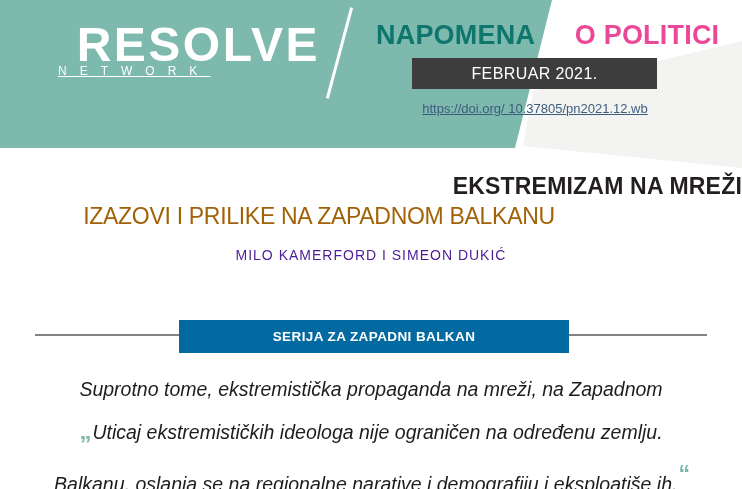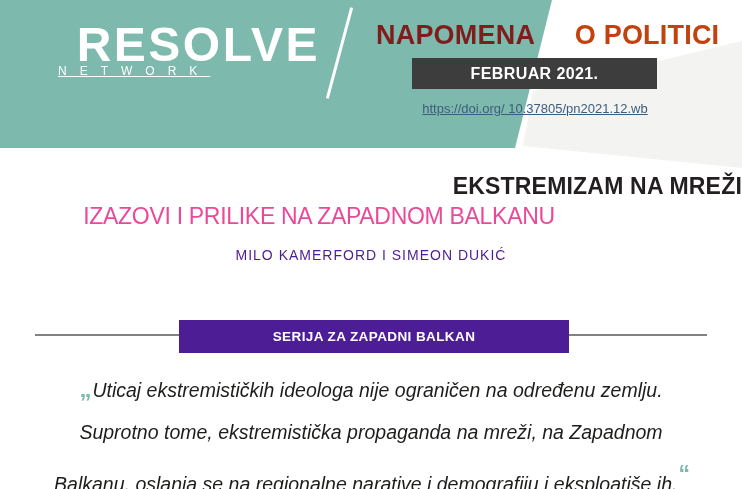--- a/index.html
+++ b/index.html
@@ -31,55 +31,55 @@
   .logo-sub{
     position:absolute; left:58px; top:64px; width:262px; text-align:left;
     color:#ffffff; font-size:12px; letter-spacing:13px; line-height:14px;
     z-index:2; white-space:nowrap;text-decoration:underline;
   }
   .logo-sub span{margin-right:-13px;}
   .banner-heading{
     position:absolute; left:376px; top:19px; z-index:2; white-space:nowrap;
     font-size:27px; font-weight:800; letter-spacing:0.2px; line-height:32px;
   }
-  .banner-heading .h-white{color:#7f1d1d;}
-  .banner-heading .h-teal{color:#c2410c;margin-left:32px;}
+  .banner-heading .h-white{color:#0f766e;}
+  .banner-heading .h-teal{color:#ec4899;margin-left:32px;}
   .date-badge{
     position:absolute; left:412px; top:58px; width:245px; height:31px;
-    background:#3d3d3d; color:#ffffff; font-size:16px; font-weight:bold;
+    background:#3d3d3d; color:#ffffff; font-size:16px; font-weight:normal;
     letter-spacing:0.4px; line-height:31px; text-align:center; z-index:3;
   }
   .doi{
     position:absolute; left:379px; top:101px; width:312px; text-align:center;
     font-size:13px; color:#3e5c7c; text-decoration:underline; z-index:3;
     white-space:nowrap;
   }
   
   .title1{
     position:absolute; left:0; top:172px; width:742px; text-align:right;
     font-size:23px; font-weight:800; color:#231f20; letter-spacing:0.2px;
     line-height:28px;
   }
   .title2{
     position:absolute; left:0; top:201px; width:638px; text-align:center;
-    font-size:23px; font-weight:500; color:#ec4899; letter-spacing:-0.3px;
+    font-size:23px; font-weight:500; color:#a16207; letter-spacing:-0.3px;
     line-height:30px;
   }
   .authors{
     position:absolute; left:0; top:247px; width:742px; text-align:center;
     font-size:14px; color:#4c1d95; letter-spacing:1px; line-height:16px;
   }
   
   .series-line{
     position:absolute; left:35px; top:334px; width:672px; height:2px;
     background:#828282; z-index:1;
   }
   .series-box{
     position:absolute; left:179px; top:320px; width:390px; height:33px;
-    background:#4c1d95; z-index:2; text-align:center;
+    background:#0369a1; z-index:2; text-align:center;
   }
   .series-box .series-label{
     color:#ffffff; font-size:13.5px; font-weight:bold; letter-spacing:0.4px;
     line-height:33px; display:block;
   }
   
   .quote{
     position:absolute; left:6px; top:368px; width:730px; z-index:1;
     font-style:italic; color:#1d1d1b; font-size:19.5px; font-weight:500;
   }
@@ -119,23 +119,23 @@
   <div class="title2">IZAZOVI I PRILIKE NA ZAPADNOM BALKANU</div>
   <div class="authors">MILO KAMERFORD I SIMEON DUKIĆ</div>
 
   <div class="series-line"></div>
   <div class="series-box">
     <span class="series-label">SERIJA ZA ZAPADNI BALKAN</span>
   </div>
 
   <div class="quote">
     <div class="q-line">
-      <span class="q-open">„</span><span>Uticaj ekstremističkih ideologa nije ograničen na određenu zemlju.</span>
+      <span>Suprotno tome, ekstremistička propaganda na mreži, na Zapadnom</span>
     </div>
     <div class="q-line">
-      <span>Suprotno tome, ekstremistička propaganda na mreži, na Zapadnom</span>
+      <span class="q-open">„</span><span>Uticaj ekstremističkih ideologa nije ograničen na određenu zemlju.</span>
     </div>
     <div class="q-line">
       <span>Balkanu, oslanja se na regionalne narative i demografiju i eksploatiše ih.</span><span class="q-close">“</span>
     </div>
   </div>
 
 </div>
 
 </body></html>

